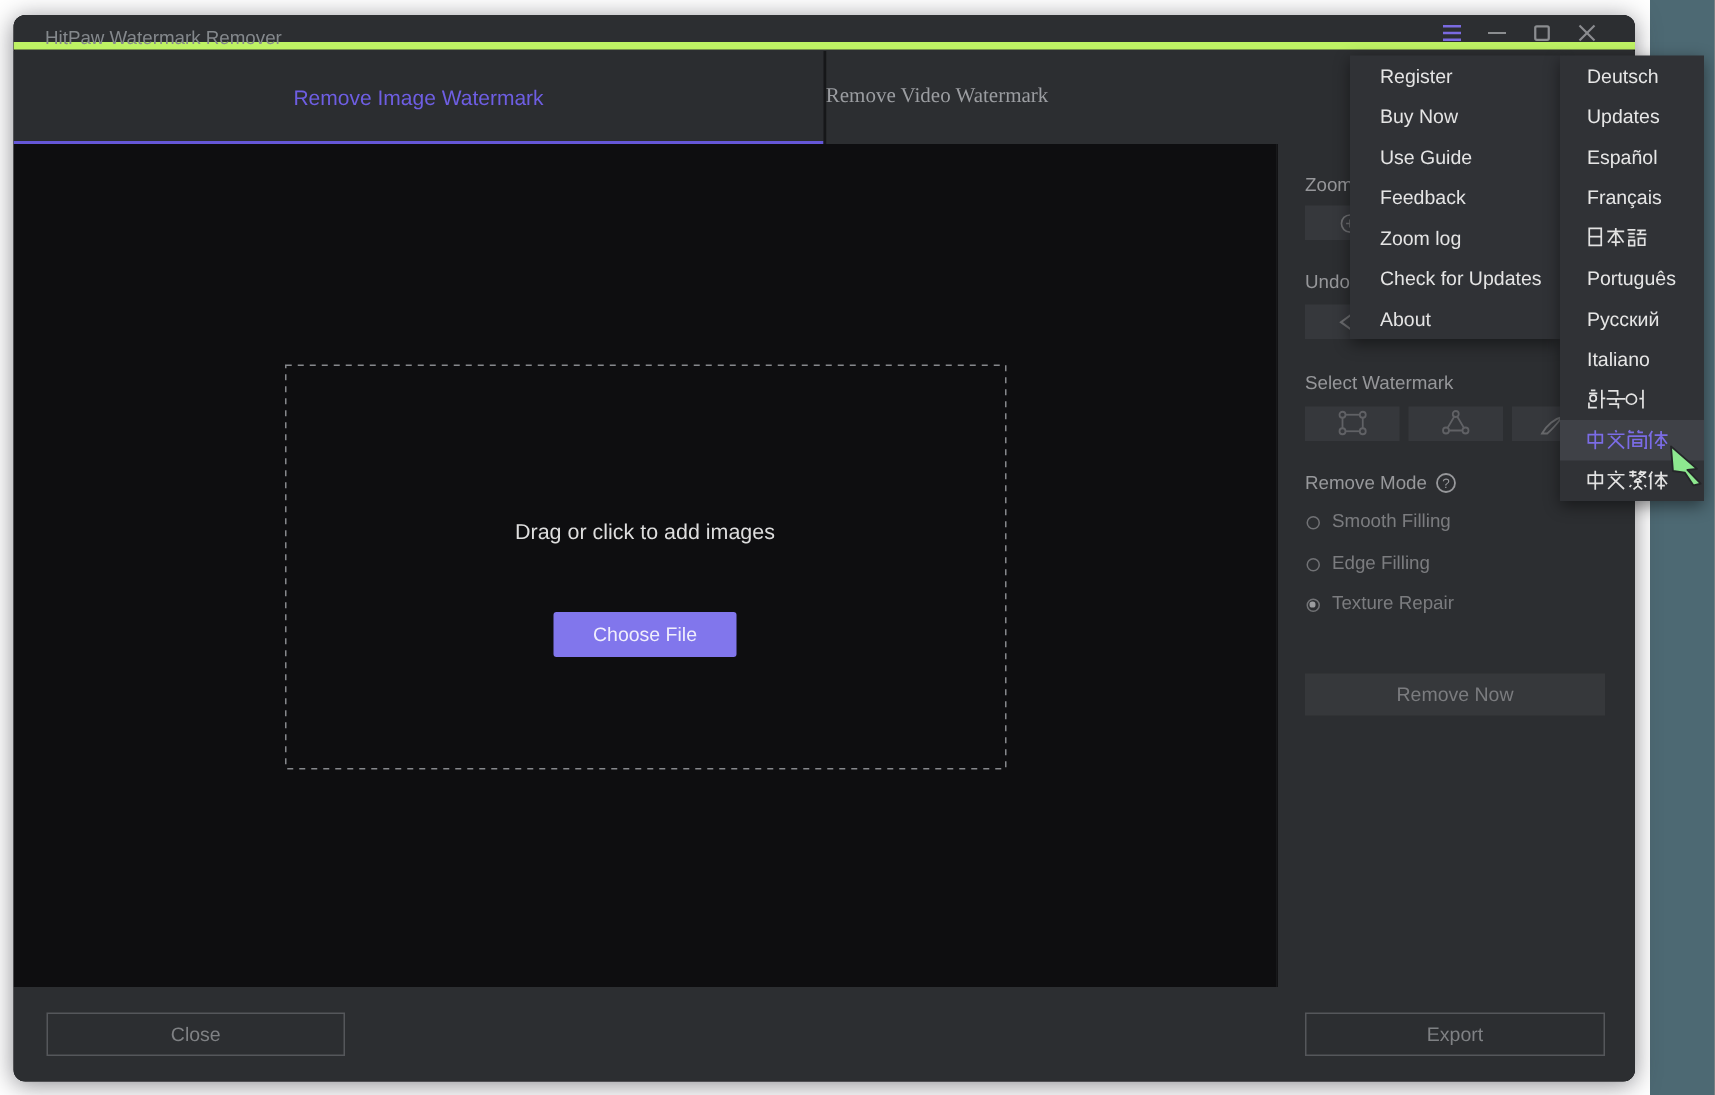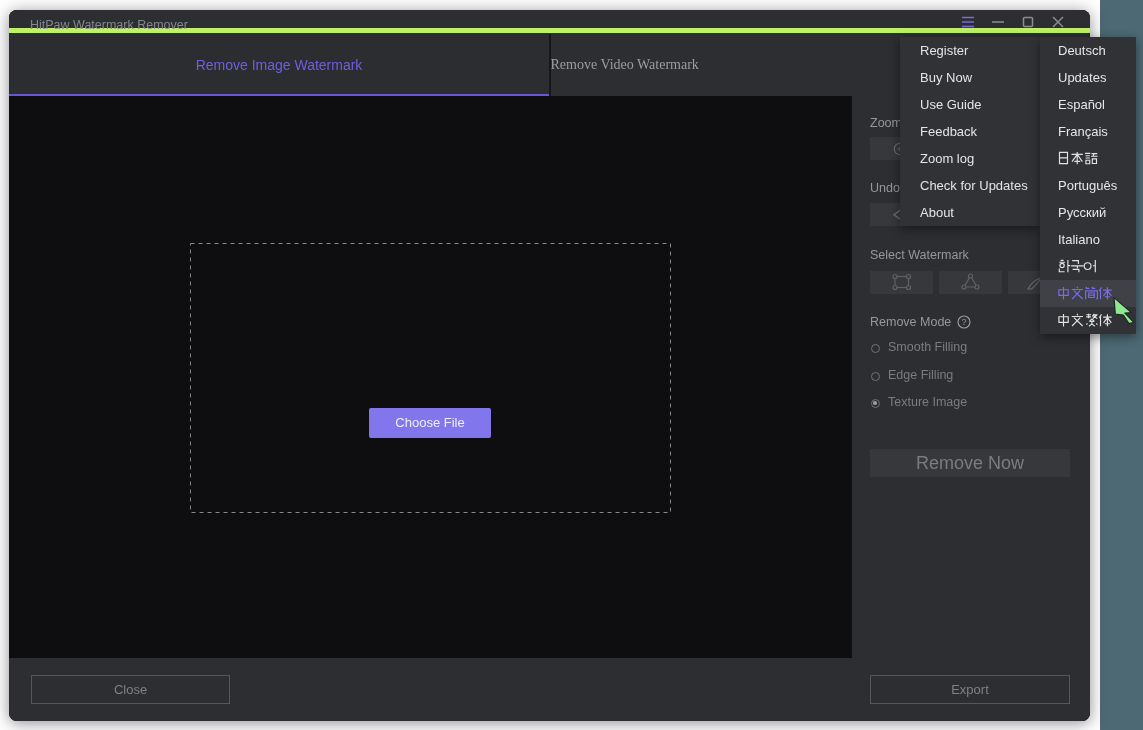--- a/index.html
+++ b/index.html
@@ -20,21 +20,21 @@
 .sidebar { position:absolute; left:843px; top:86px; width:238px; height:562px; background:#2c2e31; }
 .bottombar { position:absolute; left:0; top:648px; width:1081px; height:63px; background:#2c2e31; }
 .bbtn { position:absolute; top:17px; height:29px; border:1px solid #55575b; color:#7f8184; font-size:13px; text-align:center; line-height:27px; }
 
 .sb-label { position:absolute; left:18px; font-size:12.5px; color:#96979a; }
 .sb-btn { position:absolute; width:63px; height:23px; background:#36383c; }
 .sb-btn svg { display:block; margin:0 auto; }
 .radio { position:absolute; left:18.5px; width:9.5px; height:9.5px; border:1.4px solid #717275; border-radius:50%; }
 .radio .dot { position:absolute; left:1.6px; top:1.6px; width:3.5px; height:3.5px; border-radius:50%; background:#9b9c9f; }
 .radio-label { position:absolute; left:36px; font-size:12.5px; color:#7b7c7f; }
-.removenow { position:absolute; left:18px; top:353px; width:200px; height:28px; background:#36383b; color:#7b7c7f; font-size:18px; text-align:center; line-height:28px; }
+.removenow { position:absolute; left:18px; top:353px; width:200px; height:28px; background:#36383b; color:#7b7c7f; font-size:13px; text-align:center; line-height:28px; }
 
 .menu { position:absolute; left:900px; top:37px; width:140px; background:#303236; box-shadow:0 3px 10px rgba(0,0,0,.45); z-index:10; }
 .menu .item { height:27px; line-height:27px; padding-left:20px; font-size:13px; color:#e4e4e4; position:relative; }
 .menu .item.hl { background:#414349; color:#8375e6; }
 .submenu { position:absolute; left:1040px; top:37px; width:96px; background:#303236; box-shadow:0 3px 10px rgba(0,0,0,.45); z-index:10; }
 .submenu .item { height:27px; line-height:27px; padding-left:18px; font-size:13px; color:#e6e6e6; position:relative; }
 .submenu .item.hl { background:#3f4147; color:#7b6ce6; }
 .arrow { position:absolute; right:13px; top:8px; width:0; height:0; border-left:5.5px solid #7a6ae0; border-top:5.5px solid transparent; border-bottom:5.5px solid transparent; }
 .cjk { position:absolute; left:17px; top:6px; }
 </style>
@@ -66,20 +66,21 @@
   </div>
   <div class="tabs">
     <div class="tab-left">Remove Image Watermark</div>
     <div class="tab-div"></div>
     <div class="tab-right">Remove Video Watermark</div>
   </div>
   <div class="content">
     <svg class="dropzone-svg" style="position:absolute;left:180px;top:146px" width="483" height="272" viewBox="0 0 483 272">
         <rect x="1.5" y="1.5" width="480" height="269" fill="none" stroke="#86888c" stroke-width="1" stroke-dasharray="4 4"></rect>
       </svg>
+    <div class="drag-text">Drag or click to add images</div>
     <div class="choose-btn">Choose File</div>
   </div>
   <div class="vdiv"></div>
   <div class="sidebar">
     <div class="sb-label" style="top:20px">Zoom</div>
     <div class="sb-btn" style="left:18px;top:41px">
         <svg width="63" height="23" viewBox="0 0 63 23">
           <circle cx="30" cy="12" r="5.7" fill="none" stroke="#6d6e71" stroke-width="1.1"></circle>
           <line x1="34" y1="16.2" x2="37" y2="19.2" stroke="#6d6e71" stroke-width="1.2"></line>
           <line x1="27.4" y1="12" x2="32.6" y2="12" stroke="#6d6e71" stroke-width="1.1"></line>
@@ -136,21 +137,21 @@
         <circle cx="7" cy="7" r="6" fill="none" stroke="#97989b" stroke-width="1.2"></circle>
         <text x="7" y="10.2" font-size="9" fill="#97989b" text-anchor="middle" font-family="Liberation Sans">?</text>
       </svg>
     <div class="radio" style="top:247.5px"></div>
       <div class="radio-label" style="top:244px">Smooth Filling</div>
     <div class="radio" style="top:275.5px"></div>
       <div class="radio-label" style="top:272px">Edge Filling</div>
     <div class="radio" style="top:302.5px">
         <div class="dot"></div>
       </div>
-      <div class="radio-label" style="top:299px">Texture Image</div>
+      <div class="radio-label" style="top:299px">Texture Repair</div>
     <div class="removenow">Remove Now</div>
   </div>
   <div class="bottombar">
     <div class="bbtn" style="left:22px;width:199px">Close</div>
     <div class="bbtn" style="left:861px;width:200px">Export</div>
   </div>
 </div>
 <div class="menu">
   <div class="item">Register</div>
   <div class="item">Buy Now</div>

